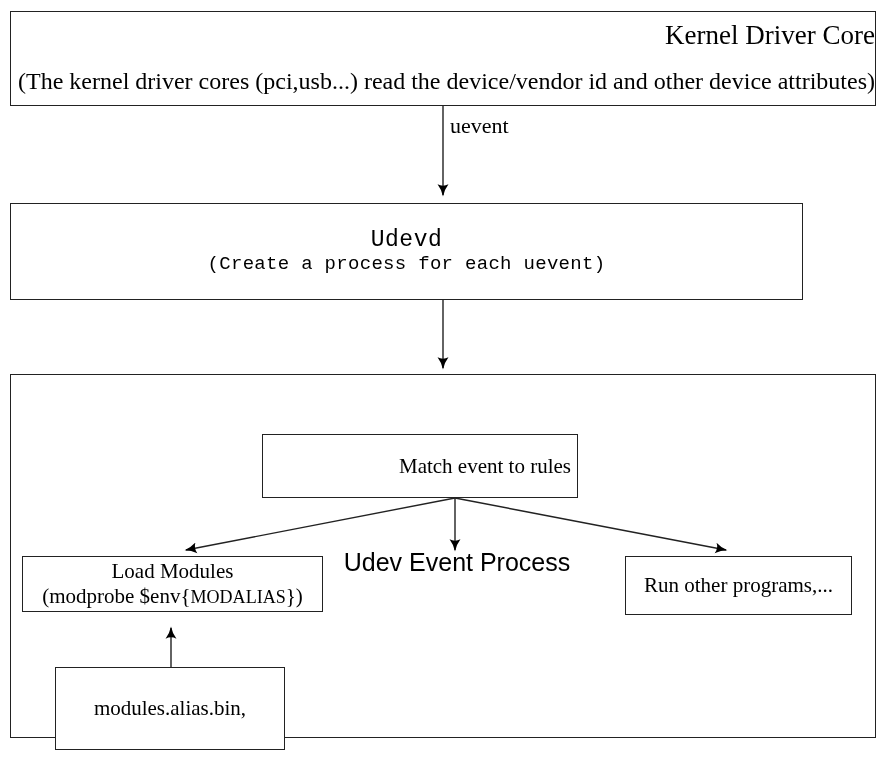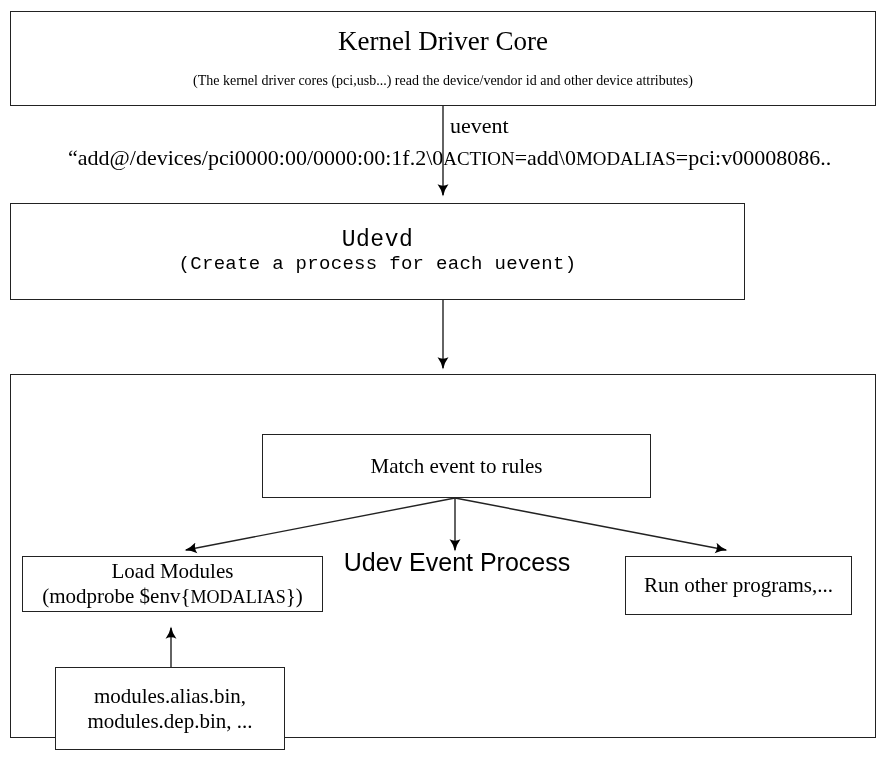--- a/index.html
+++ b/index.html
@@ -35,21 +35,21 @@
   }
   .serif { font-family: "Liberation Serif", serif; }
   .sans  { font-family: "Liberation Sans", sans-serif; }
   .mono  { font-family: "Liberation Mono", monospace; }
 
   .title-lg {
     font-size: 27px;
     line-height: 1.1;
   }
   .sub-lg {
-    font-size: 14px;
+    font-size: 24px;
     line-height: 1.2;
     margin-top: 16px;
     white-space: nowrap;
   }
   .mono-title {
     font-size: 23px;
     letter-spacing: 0.5px;
     line-height: 1.15;
   }
   .mono-sub {
@@ -94,57 +94,53 @@
     width: 887px;
     height: 761px;
     pointer-events: none;
   }
 </style>
 </head>
 <body>
 
 <div id="canvas">
 
-  <div class="box serif" id="kernel-box" style="left:10px; top:11px; width:866px; height:95px;">
+  <div class="box serif" id="kernel-box" style="left:10px; top:11px; width:866px; height:95px;align-items:flex-end;">
     <div class="title-lg">Kernel Driver Core</div>
     <div class="sub-lg">(The kernel driver cores (pci,usb...) read the device/vendor id and other device attributes)</div>
   </div>
 
   <div class="label-free" id="uevent-label" style="left:450px; top:113px;">uevent</div>
 
-  <div class="label-free" id="uevent-string" style="left:68px; top:145px;">
-    <span>“add@/devices/pci0000:00/0000:00:1f.2\0</span><span class="smallcap">ACTION</span><span>=add\0</span><span class="smallcap">MODALIAS</span><span>=pci:v00008086..</span>
-  </div>
 
-  <div class="box mono" id="udevd-box" style="left:10px; top:203px; width:735px; height:97px;">
+  <div class="box mono" id="udevd-box" style="left:10px; top:203px; width:793px; height:97px;">
     <div class="mono-title">Udevd</div>
     <div class="mono-sub">(Create a process for each uevent)</div>
   </div>
 
   <div class="box outer-box" id="udev-event-process-box" style="left:10px; top:374px; width:866px; height:364px;">
     <div class="sans-title sans" style="margin-top:14px;">Udev Event Process</div>
   </div>
 
-  <div class="box serif" id="match-box" style="left:262px; top:434px; width:389px; height:64px;">
+  <div class="box serif" id="match-box" style="left:262px; top:434px; width:316px; height:64px;align-items:flex-end;">
     <div class="box-text">Match event to rules</div>
   </div>
 
   <div class="box serif" id="action-box-0" style="left:22px; top:556px; width:301px; height:56px;">
     <div class="box-text">Load Modules</div>
     <div class="box-text"><span>(modprobe $env{</span><span class="smallcap">MODALIAS</span><span>})</span></div>
   </div>
 
 
   <div class="box serif" id="action-box-2" style="left:625px; top:556px; width:227px; height:59px;">
     <div class="box-text">Run other programs,...</div>
   </div>
 
   <div class="box serif" id="modules-box" style="left:55px; top:667px; width:230px; height:83px;">
     <div class="box-text">modules.alias.bin,</div>
-    <div class="box-text">modules.dep.bin, ...</div>
   </div>
 
   <svg class="arrows" viewBox="0 0 887 761">
     <defs>
       <marker id="arrowhead" markerWidth="9" markerHeight="9" refX="7.6" refY="4.2" orient="auto" markerUnits="strokeWidth">
         <path d="M0,0.3 Q4.2,3.4 8.6,4.2 Q4.2,5.0 0,8.1 Q2.1,4.2 0,0.3 Z" fill="#000000"></path>
       </marker>
     </defs>
 
     <line x1="443" y1="106" x2="443" y2="195" stroke="#222222" stroke-width="1.4" marker-end="url(#arrowhead)"></line>

